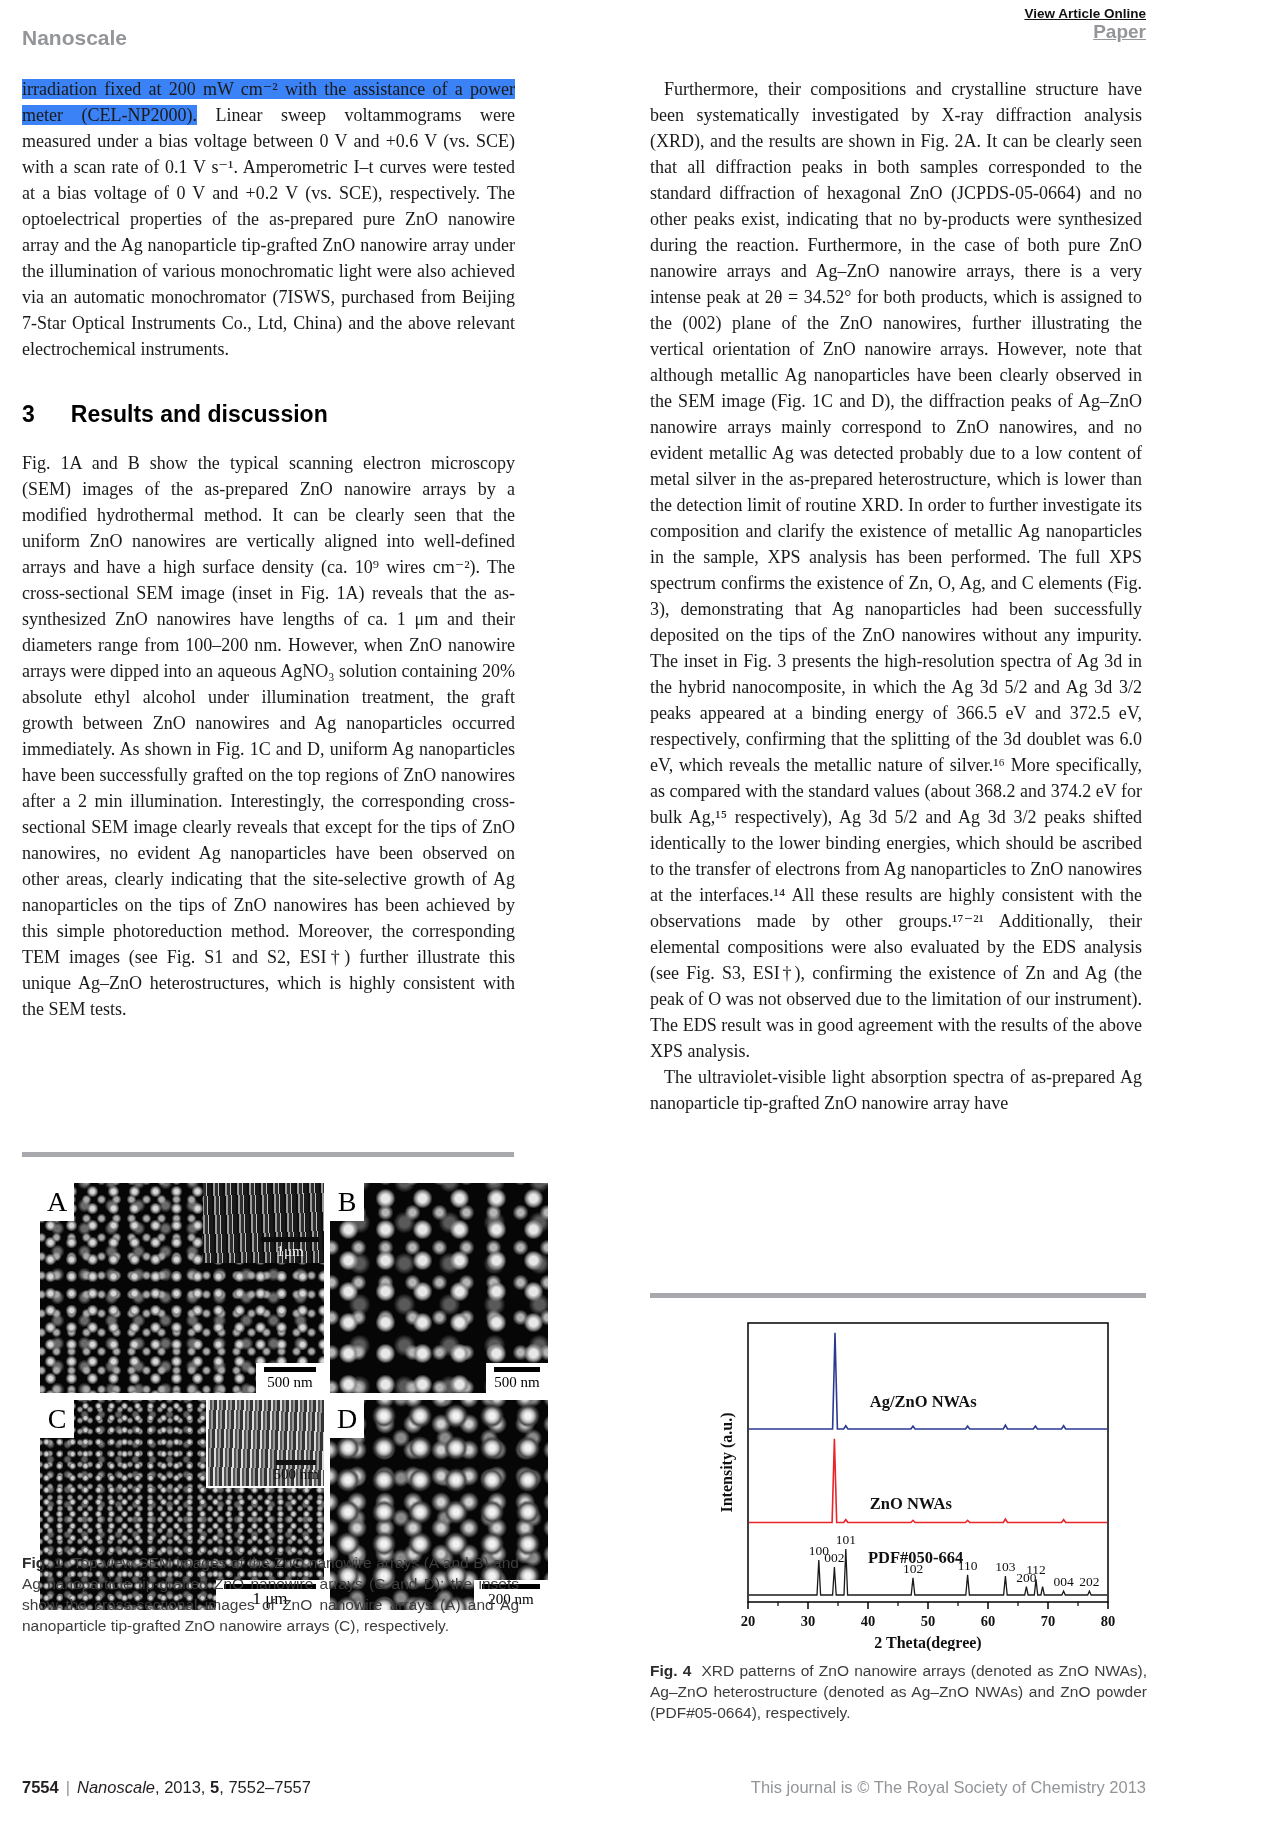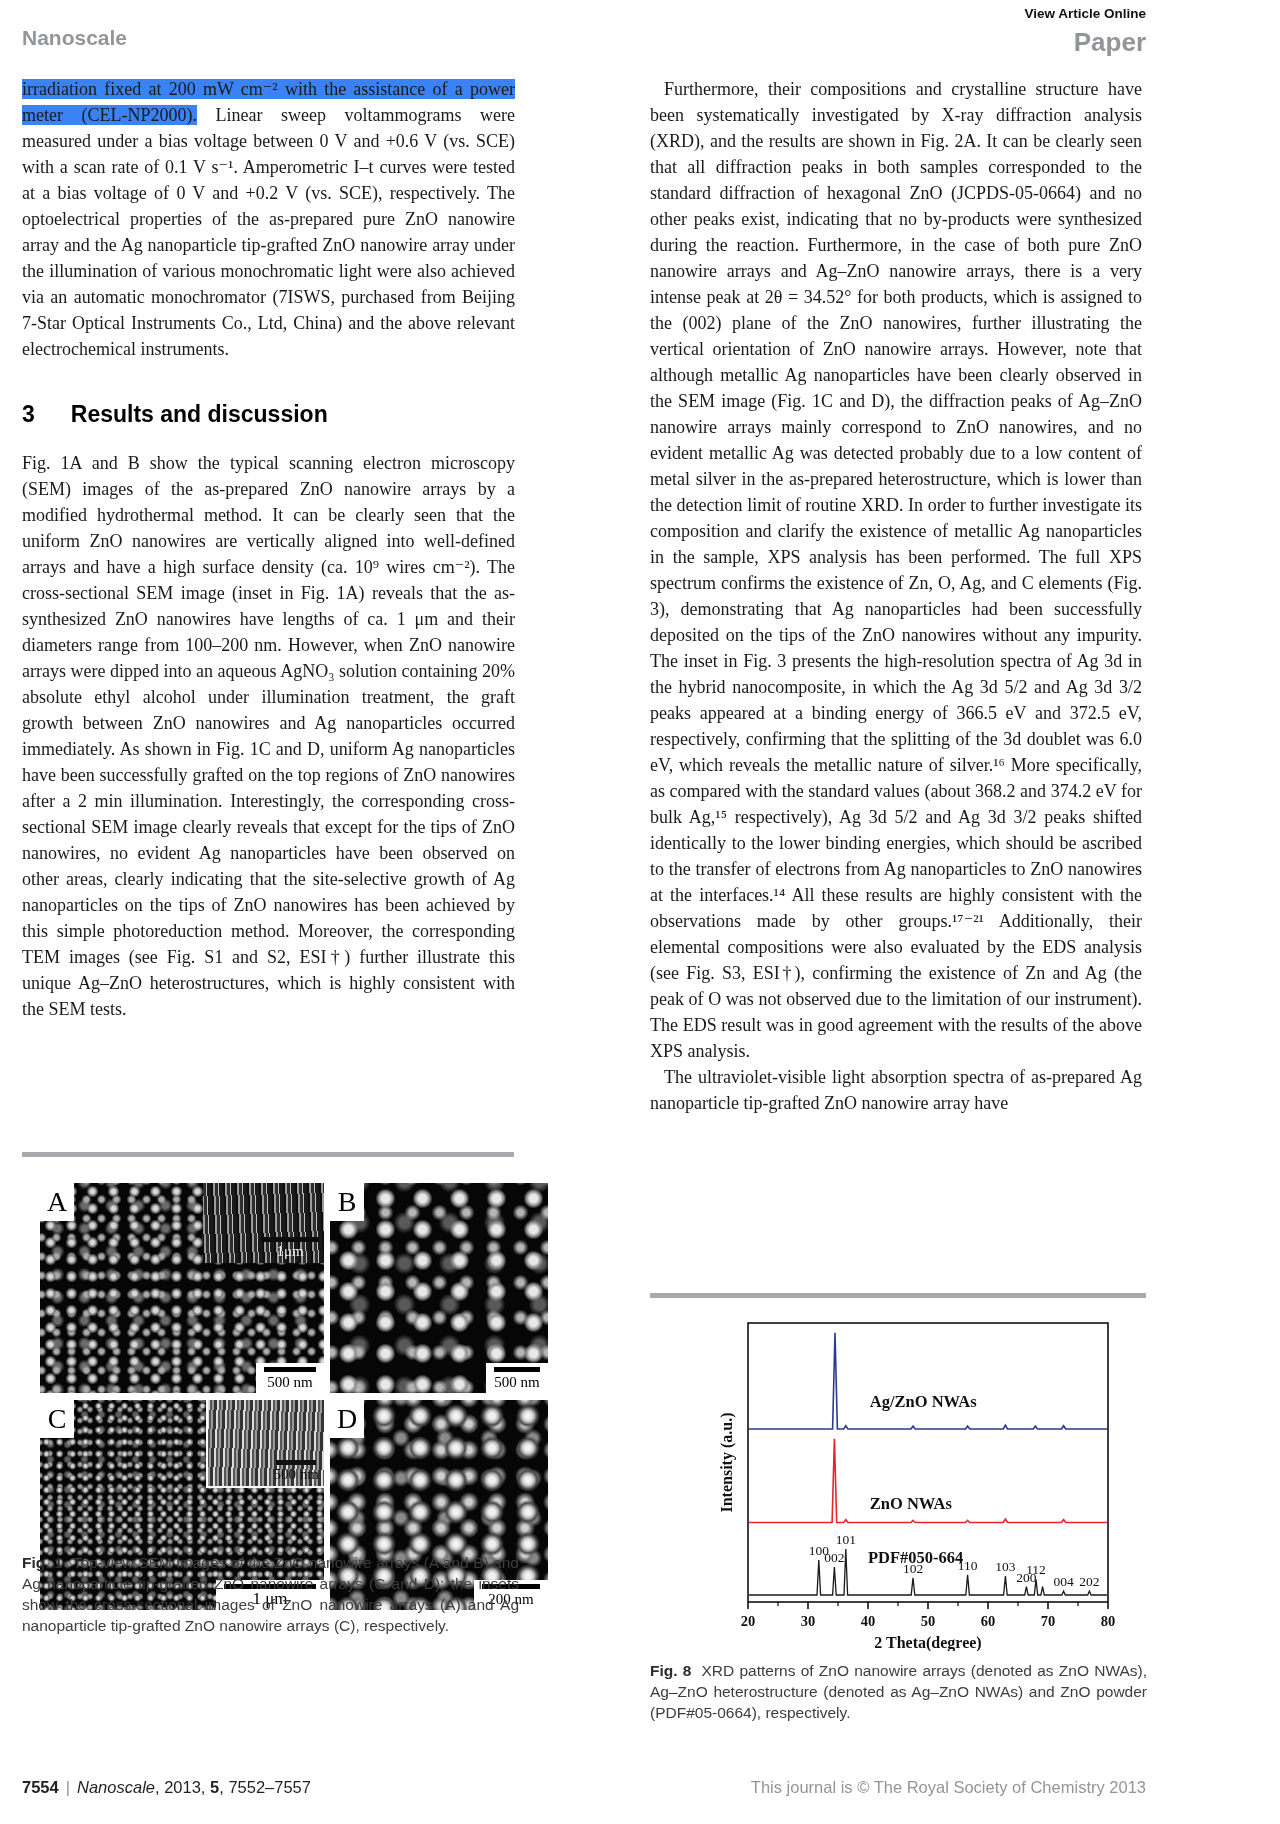--- a/index.html
+++ b/index.html
@@ -1,23 +1,23 @@
 <!DOCTYPE html>
 <html><head>
 <meta charset="utf-8">
 <style>
   html,body{margin:0;padding:0;background:#e8e8e8;}
   .page{position:relative;width:1280px;height:1824px;background:#ffffff;margin:0 auto;
         font-family:"Liberation Serif","DejaVu Serif",serif;color:#1a1a1a;overflow:hidden;}
   
   .hdr-journal{position:absolute;left:22px;top:26px;font-family:"Liberation Sans",sans-serif;
         font-weight:bold;font-size:21px;color:#939598;}
-  .hdr-right{position:absolute;left:650px;width:496px;text-align:right;font-family:"Liberation Sans",sans-serif;}
+  .hdr-right{position:absolute;left:650px;width:496px;text-align:right;font-family:"Liberation Sans",sans-serif;text-decoration:underline;}
   .hdr-view{top:6px;font-weight:bold;font-size:13.5px;color:#111;}
-  .hdr-paper{top:27px;font-weight:bold;font-size:26px;color:#939598;}
+  .hdr-paper{top:21px;font-weight:bold;font-size:19px;color:#939598;}
   
   .col{position:absolute;top:76px;width:493px;font-size:18px;line-height:26px;text-align:justify;}
   #left-text{left:22px;}
   #right-text{left:650px;width:492px;}
   .col p{margin:0;}
   .indent{text-indent:14px;}
   .highlight{background:#3b82f6;}
   .section-heading{margin:38px 0 22px 0;font-family:"Liberation Sans",sans-serif;
         font-weight:bold;font-size:23px;color:#000;line-height:28px;text-align:left;}
   .section-heading .sec-title{margin-left:36px;}
@@ -201,21 +201,21 @@
         <text x="350.4" y="255.1" text-anchor="middle" font-size="13.5">103</text>
         <text x="371.40000000000003" y="265.7" text-anchor="middle" font-size="13.5">200</text>
         <text x="381" y="258.4" text-anchor="middle" font-size="13.5">112</text>
         <text x="408.59999999999997" y="270.1" text-anchor="middle" font-size="13.5">004</text>
         <text x="434.40000000000003" y="270.1" text-anchor="middle" font-size="13.5">202</text>
         <text x="213" y="246.9" font-size="16.5" font-weight="600">PDF#050-664</text>
       </svg>
   </div>
 
   <div class="caption" id="fig2-caption">
-    <span class="tag">Fig. 8</span><span>XRD patterns of ZnO nanowire arrays (denoted as ZnO NWAs), Ag–ZnO heterostructure (denoted as Ag–ZnO NWAs) and ZnO powder (PDF#05-0664), respectively.</span>
+    <span class="tag">Fig. 4</span><span>XRD patterns of ZnO nanowire arrays (denoted as ZnO NWAs), Ag–ZnO heterostructure (denoted as Ag–ZnO NWAs) and ZnO powder (PDF#05-0664), respectively.</span>
   </div>
 
   <div class="footer" id="footer-left">
     <span class="pgnum">7554</span><span class="sep">|</span><span class="jname">Nanoscale</span><span>, 2013, </span><span class="vol">5</span><span>, 7552–7557</span>
   </div>
   <div class="footer" id="footer-right">This journal is © The Royal Society of Chemistry 2013</div>
 
 </div>
 
 </body></html>

